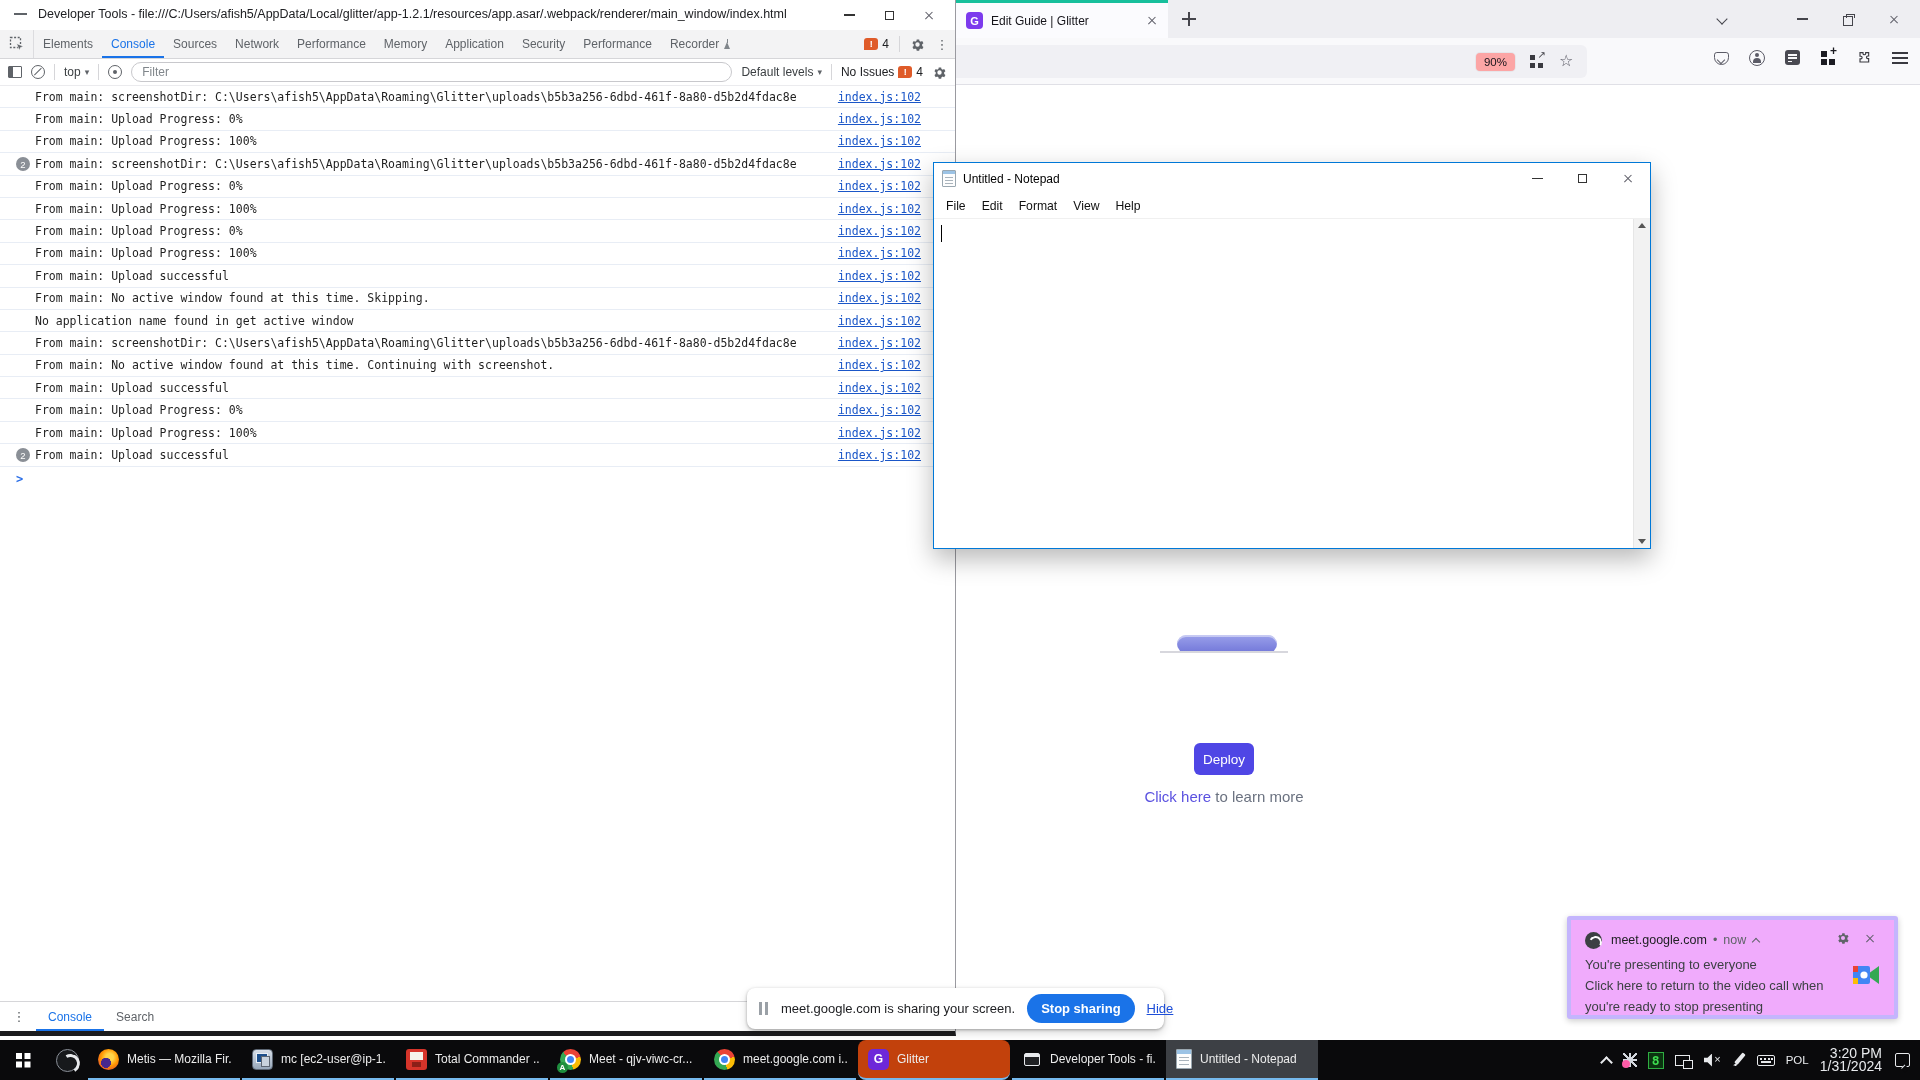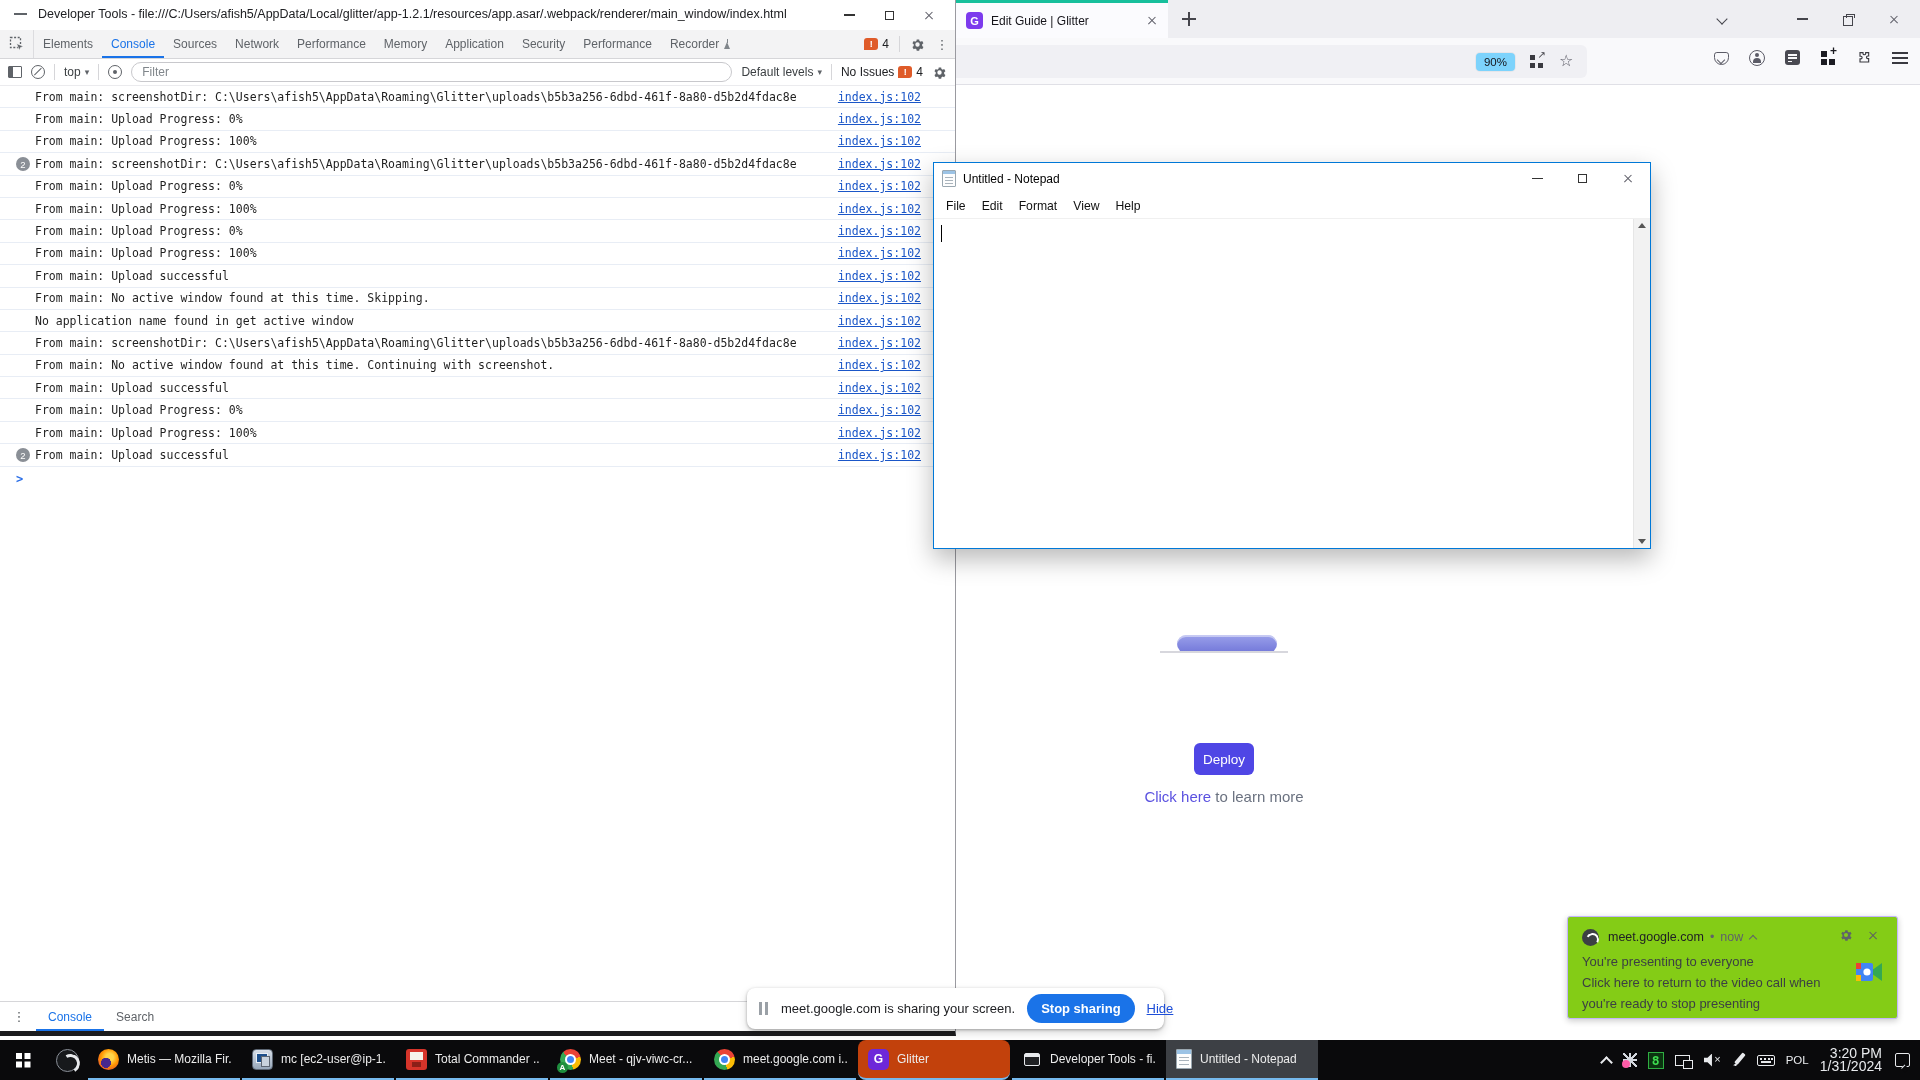--- a/index.html
+++ b/index.html
@@ -25,21 +25,21 @@
   .glyph-chevdown::before { content:""; position:absolute; left:1px; top:1px; width:7px; height:7px;
     border:solid #45454c; border-width:0 1.6px 1.6px 0; transform:rotate(45deg); }
   .glyph-min { width:11px; height:1.4px; background:#45454c; }
   .glyph-restore { position:relative; width:10px; height:10px; }
   .glyph-restore::before { content:""; position:absolute; left:0; top:2px; width:8px; height:8px; border:1.2px solid #45454c; background:#eeeef2; }
   .glyph-restore::after { content:""; position:absolute; left:3px; top:0; width:7px; height:3px; border:1.2px solid #45454c; border-bottom:none; }
   .glyph-max { width:9px; height:9px; border:1.2px solid #333; }
   .fx-toolbar { position:absolute; left:0; top:38px; right:0; height:47px; background:#f9f9fb; border-bottom:1px solid #e0e0e6; }
   .fx-urlbar { position:absolute; left:-12px; top:7px; width:645px; height:33px; background:#f0f0f4; border-radius:6px;
     display:flex; align-items:center; justify-content:flex-end; gap:14px; padding-right:12px; }
-  .fx-zoom { background:#7dd3fc; border-radius:4px; padding:3px 8px; font-size:11.5px; color:#15141a; box-shadow:0 0 0 1px #e6e6ea; }
+  .fx-zoom { background:#fca5a5; border-radius:4px; padding:3px 8px; font-size:11.5px; color:#15141a; box-shadow:0 0 0 1px #e6e6ea; }
   .icon16 { position:relative; width:16px; height:16px; color:#5b5b66; }
   .ic-gridarrow::before { content:""; position:absolute; left:1px; top:1px; width:5px; height:5px; background:#3a3a40;
     box-shadow:0 8px 0 #3a3a40, 8px 8px 0 #3a3a40; }
   .ic-gridarrow::after { content:"\2197"; position:absolute; right:-1px; top:-5px; font-size:10px; color:#3a3a40; }
   .ic-star::before { content:"\2606"; position:absolute; left:0; top:-3px; font-size:16px; color:#5b5b66; }
   .fx-actions { position:absolute; right:12px; top:10px; display:flex; gap:20px; align-items:center; }
   .ic-pocket { border:1.7px solid #5b5b66; border-radius:3px 3px 8px 8px; width:15px; height:13px; margin-top:2px; }
   .ic-pocket::before { content:""; position:absolute; left:3px; top:4px; width:5px; height:5px; border:solid #5b5b66; border-width:0 1.7px 1.7px 0; transform:rotate(45deg); }
   .ic-account { border:1.7px solid #5b5b66; border-radius:50%; }
   .ic-account::before { content:""; position:absolute; left:4.5px; top:2.5px; width:4px; height:4px; border-radius:50%; background:#5b5b66; }
@@ -136,22 +136,22 @@
   #sharebar { position:absolute; left:747px; top:988px; width:417px; height:41px; background:#fff; border-radius:8px;
     box-shadow:0 1px 3px rgba(0,0,0,.3), 0 4px 10px rgba(0,0,0,.15); z-index:50; display:flex; align-items:center; padding:0 12px; gap:12px; }
   .pause-icon { position:relative; width:10px; height:13px; flex:none; }
   .pause-icon::before { content:""; position:absolute; left:0; top:0; width:2.6px; height:13px; background:#9aa0a6; box-shadow:6px 0 0 #9aa0a6; }
   .share-msg { font-size:13px; color:#202124; white-space:nowrap; }
   .stop-btn { background:#1a73e8; color:#fff; border:none; border-radius:17px; height:29px; padding:0 14px;
     font-size:13px; font-weight:bold; font-family:inherit; flex:none; }
   .hide-link { font-size:13px; color:#1d4ed8; text-decoration:underline; }
 
   
-  #notif { position:absolute; left:1567px; top:916px; width:331px; height:103px; background:#84cc16; z-index:55;
-    border:1px solid #c4b5fd; border-radius:3px; box-shadow:0 2px 6px rgba(0,0,0,.2); }
+  #notif { position:absolute; left:1567px; top:916px; width:331px; height:103px; background:#f0abfc; z-index:55;
+    border:4px solid #c4b5fd; border-radius:3px; box-shadow:0 2px 6px rgba(0,0,0,.2); }
   .nf-src-icon { position:absolute; left:14px; top:12px; width:17px; height:17px; border-radius:50%; background:#3c4043; }
   .nf-src-icon::before { content:""; position:absolute; left:4px; top:4px; width:9px; height:9px; border-radius:50%;
     border:2px solid #fff; border-left-color:transparent; border-bottom-color:transparent; transform:rotate(-15deg); }
   .nf-header { position:absolute; left:40px; top:13px; font-size:12.5px; color:#202124; display:flex; gap:6px; align-items:center; }
   .nf-dim { color:#5f6368; }
   .nf-chev { width:8px; height:8px; position:relative; }
   .nf-chev::before { content:""; position:absolute; left:1px; top:3px; width:5px; height:5px; border:solid #5f6368; border-width:1.5px 1.5px 0 0; transform:rotate(-45deg); }
   .nf-gear { position:absolute; right:44px; top:11px; width:14px; height:14px; fill:#5f6368; }
   .nf-close { position:absolute; right:18px; top:12px; }
   .nf-body { position:absolute; left:14px; top:34px; width:255px; font-size:13px; color:#3c4043; line-height:21px; }

